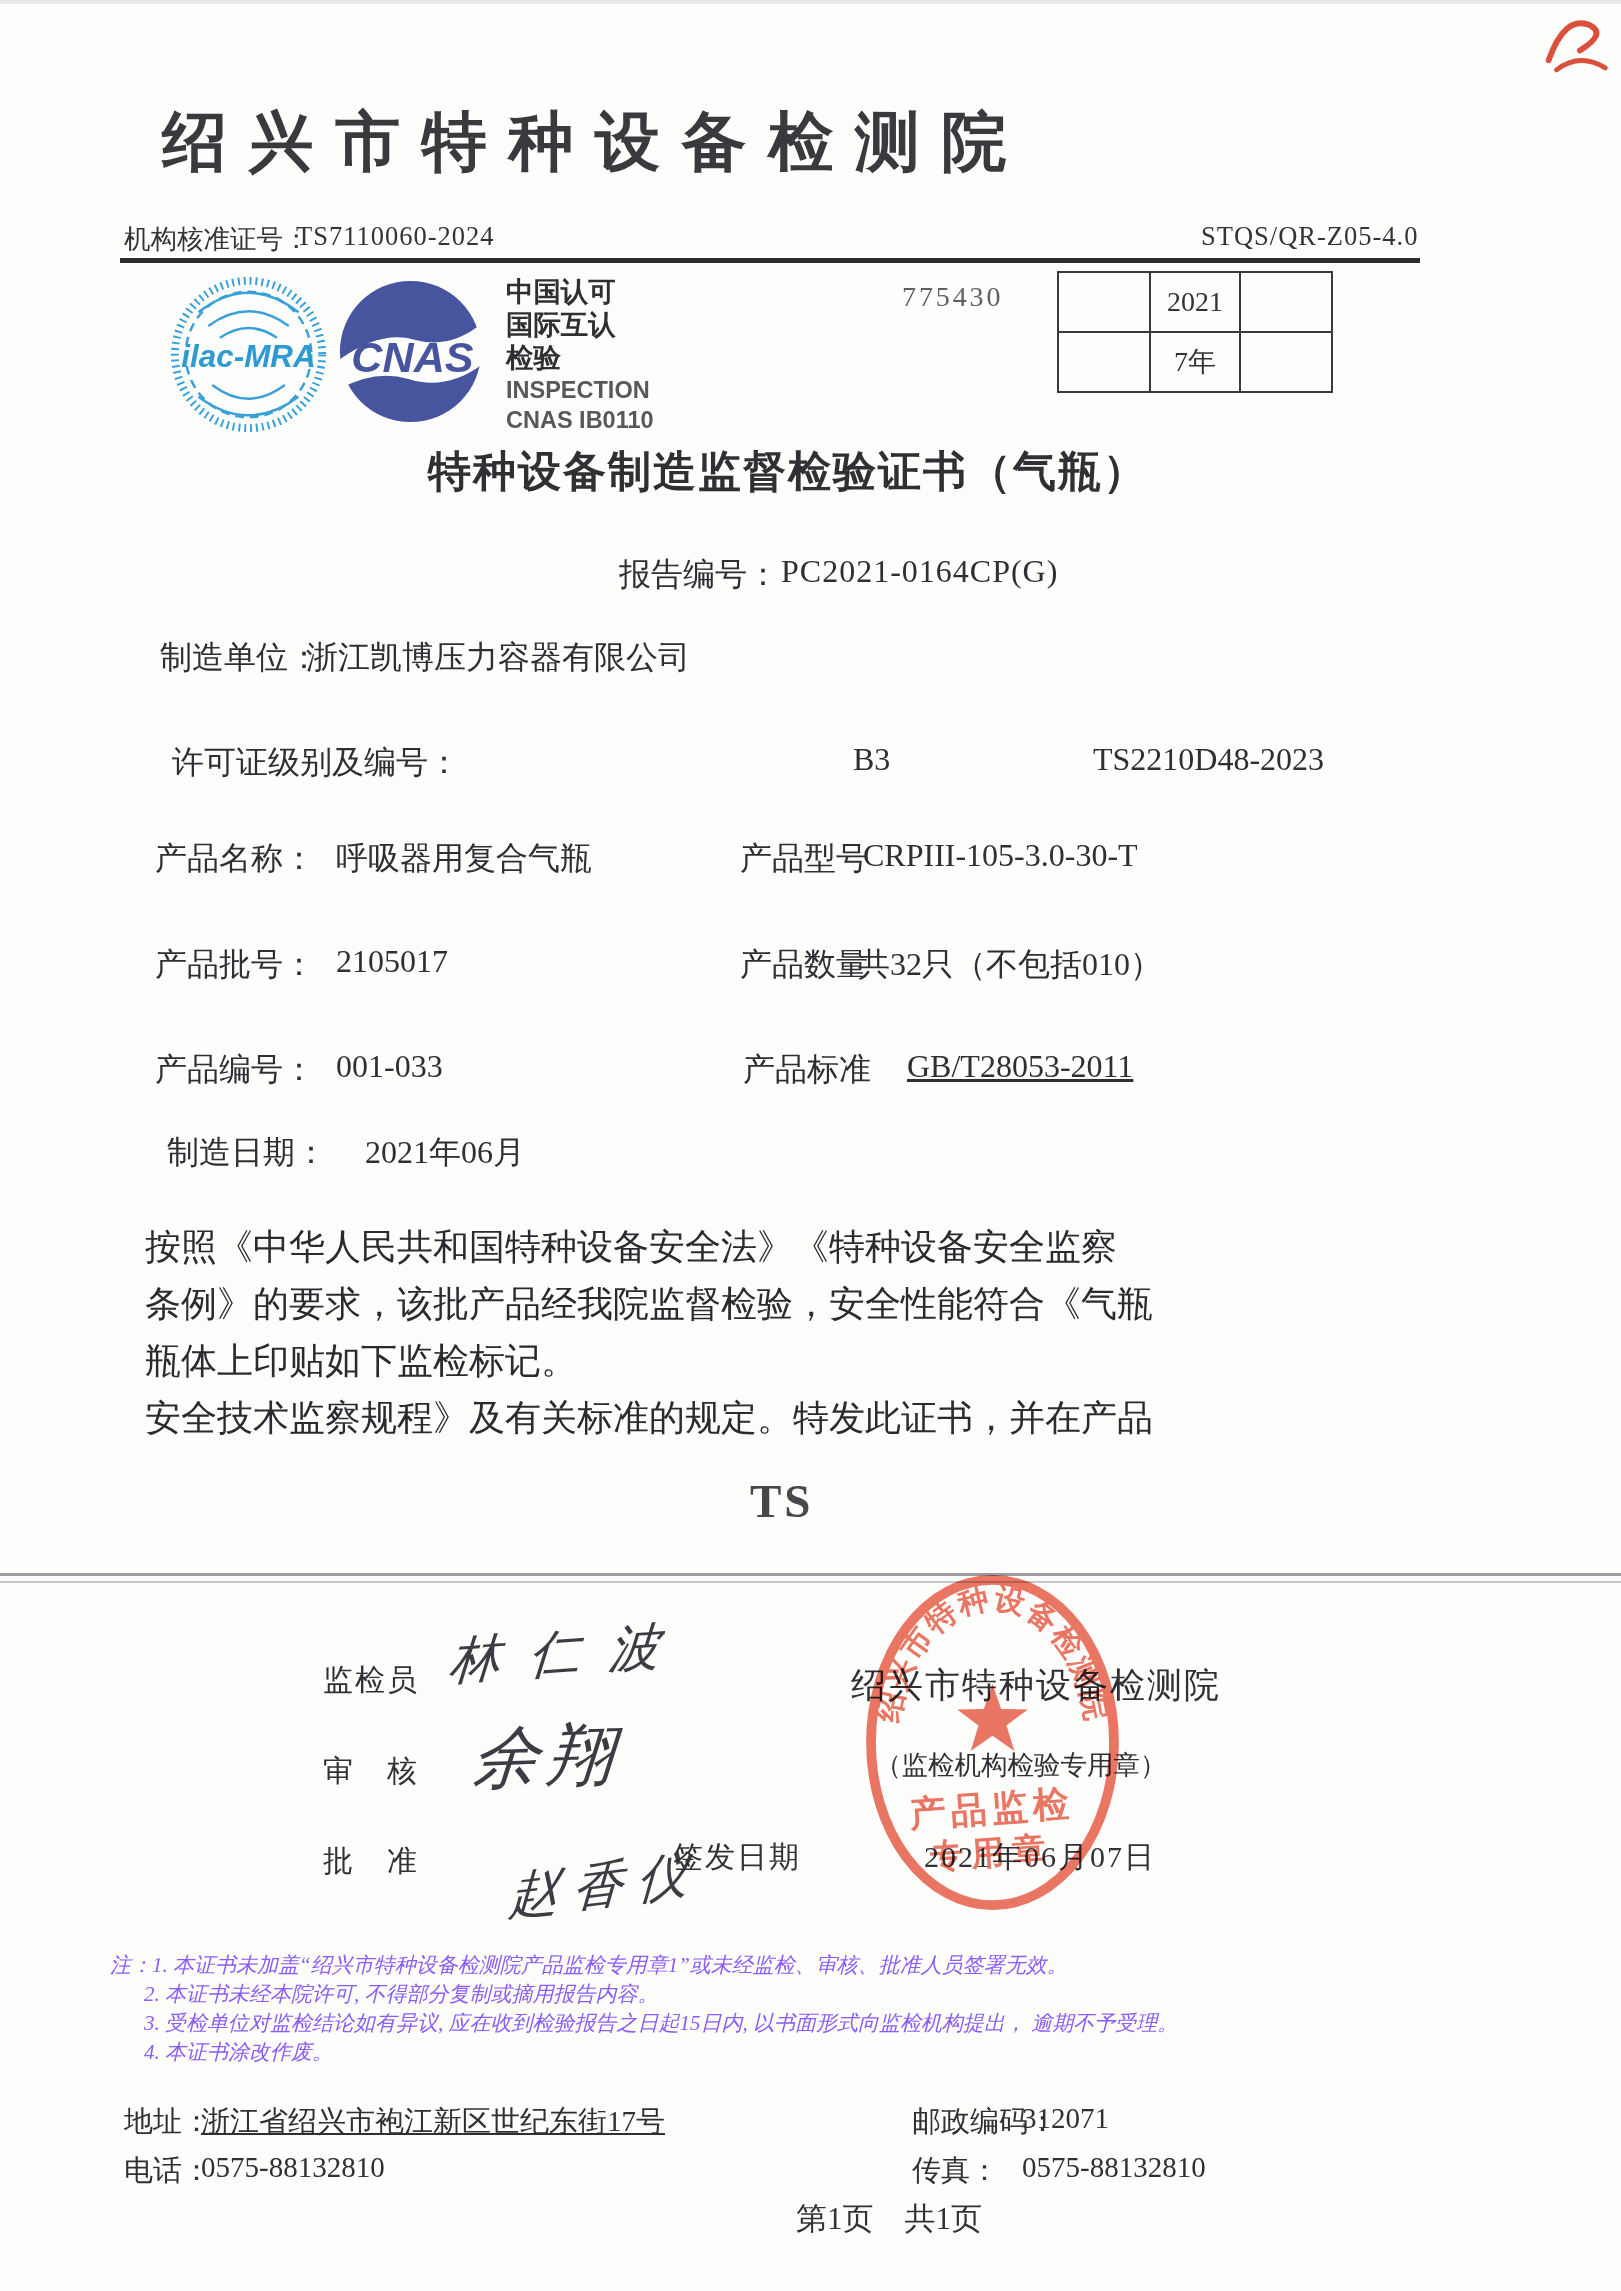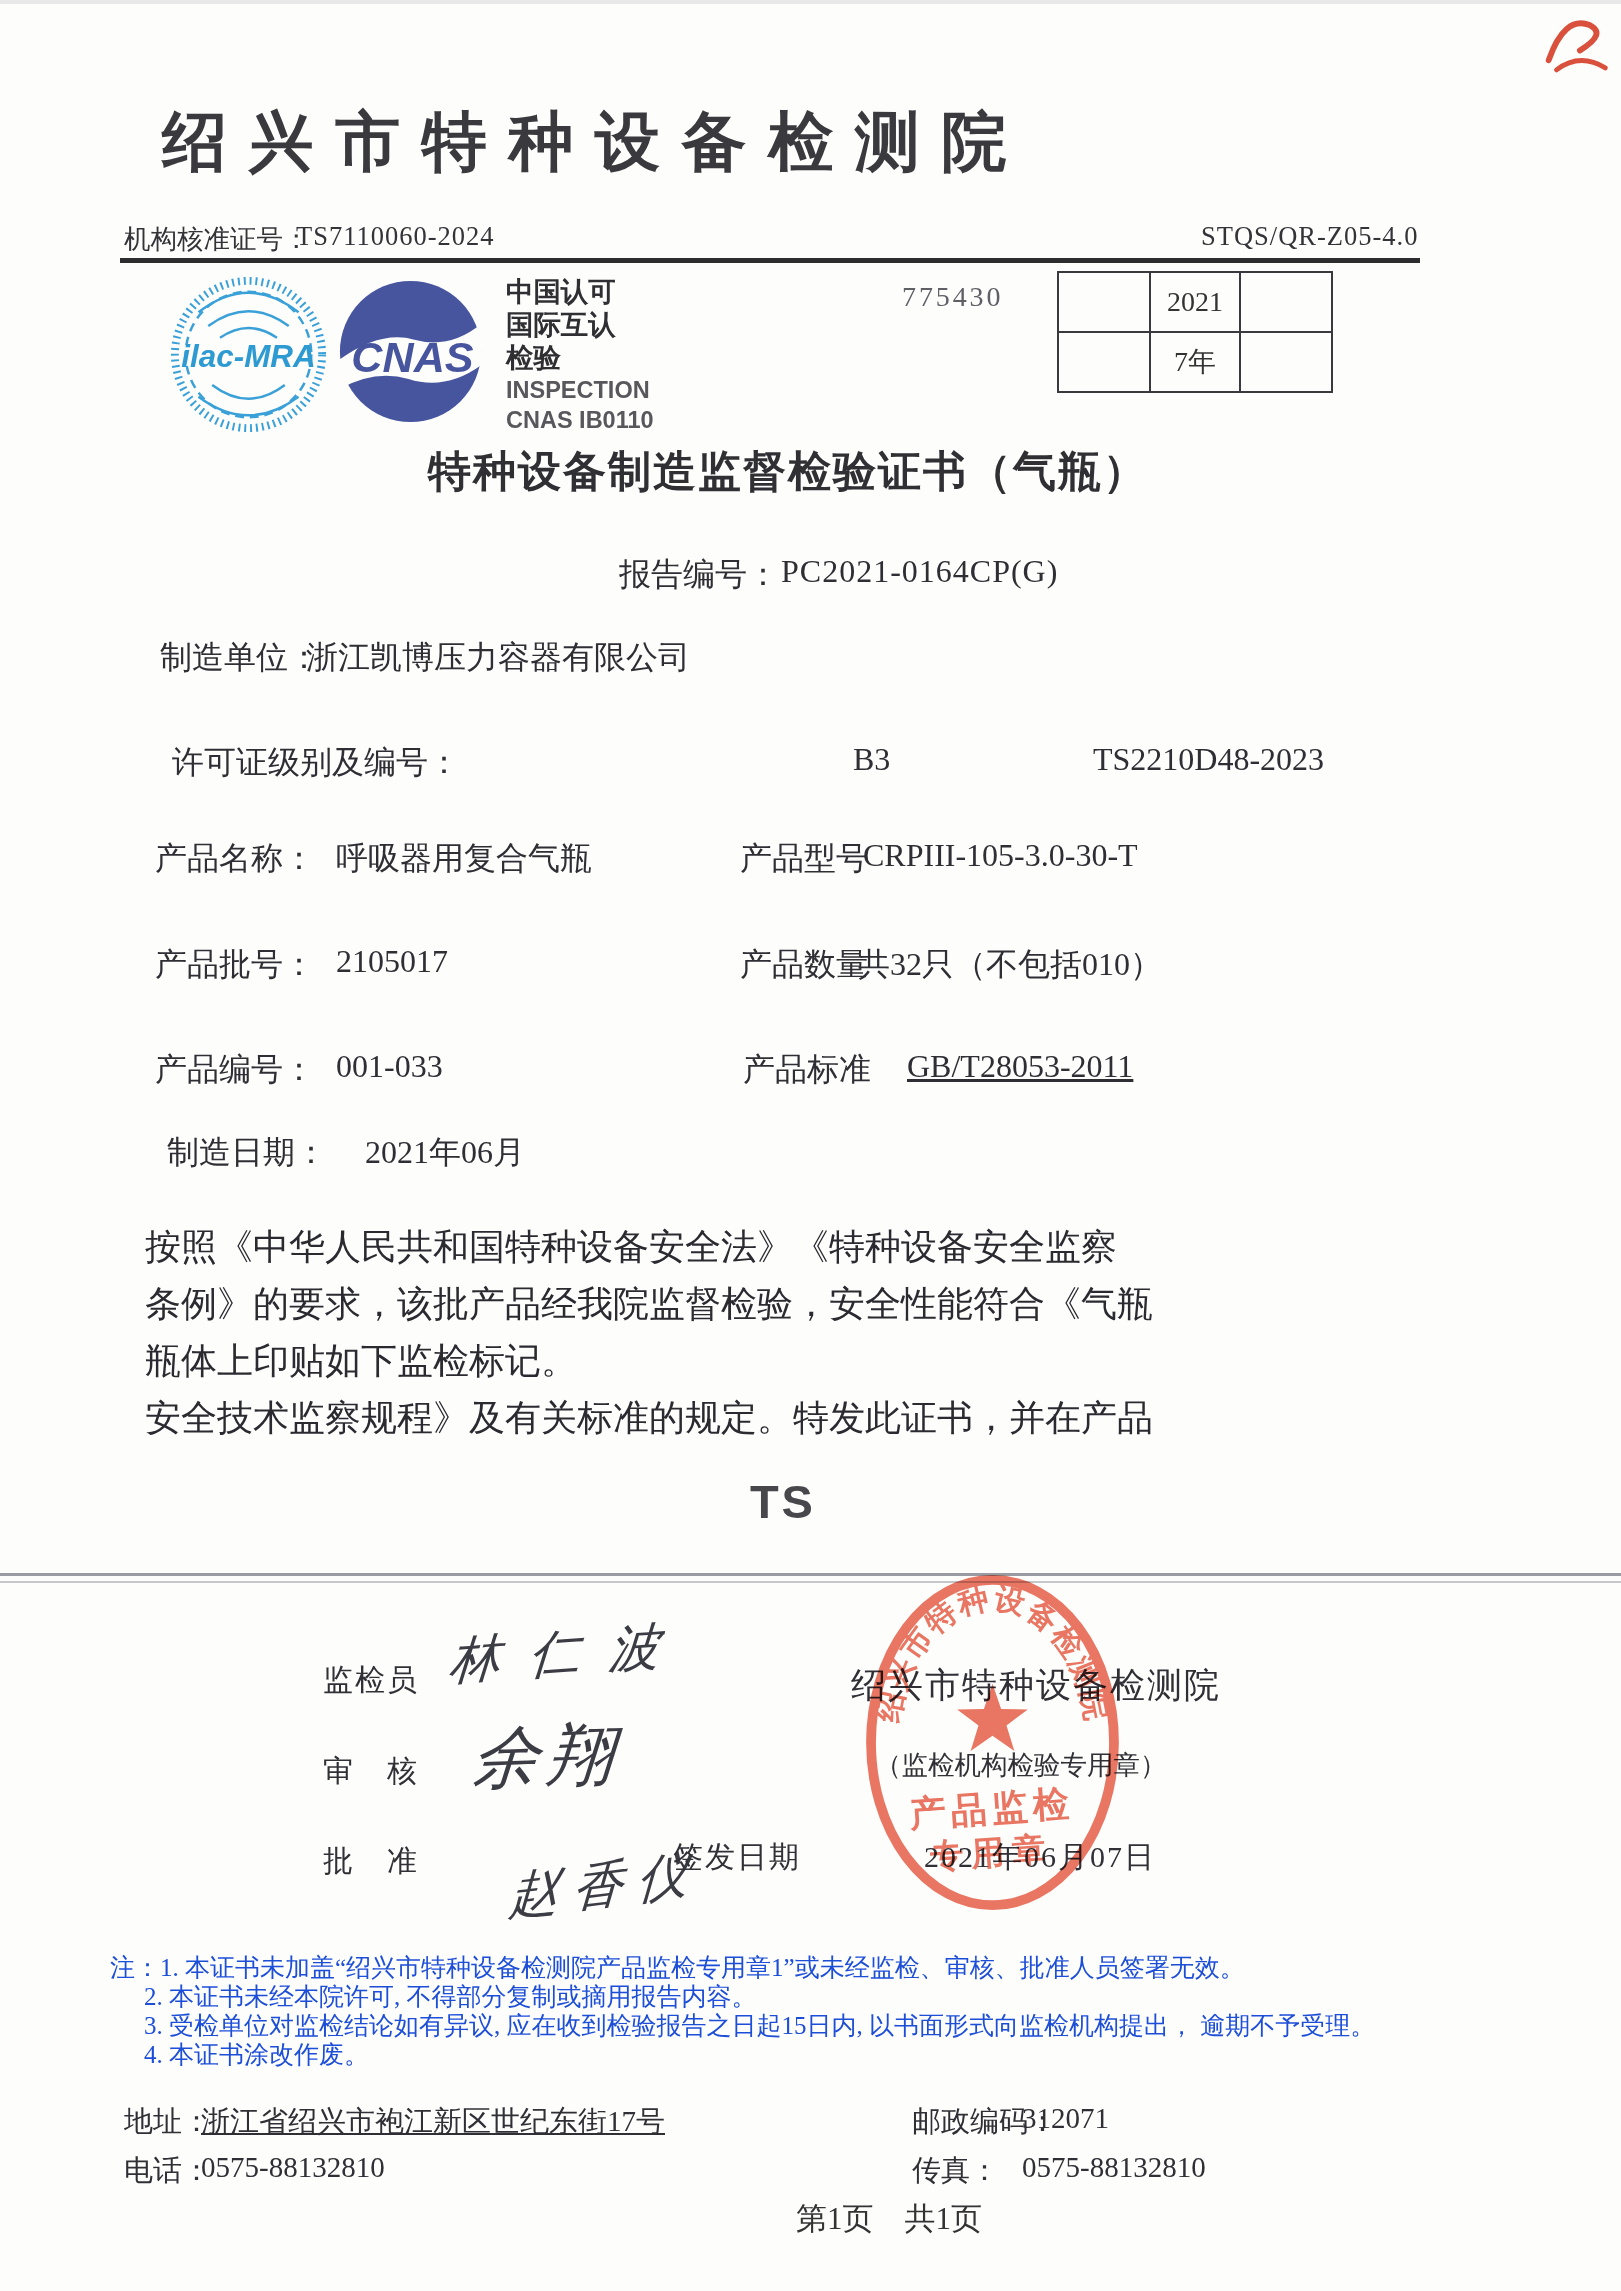--- a/index.html
+++ b/index.html
@@ -14,28 +14,28 @@
   .small-line{font-size:26.5px;color:#333338;}
   .rule-top{position:absolute;background:#2d2d30;height:4.9px;}
   .accr{font-size:27.4px;font-weight:bold;line-height:33px;color:#2f2f33;}
   .accr-en{font-family:"Liberation Sans","DejaVu Sans",sans-serif;font-size:23.5px;font-weight:bold;color:#57575c;line-height:30px;}
   .serial{font-size:28px;letter-spacing:2.9px;color:#5f5f66;}
   .ytable{position:absolute;border-collapse:collapse;}
   .ytable td{border:2.9px solid #3a3a3e;font-size:28px;text-align:center;color:#333;}
   .cert-title{font-size:43px;font-weight:bold;letter-spacing:2px;color:#303034;}
   .field{font-size:32px;color:#2e2e34;}
   .body-par{font-size:36px;line-height:57px;color:#2a2a30;}
-  .ts-mark{font-family:Liberation Sans, sans-serif;font-size:47px;font-weight:bold;color:#47474c;letter-spacing:2.9px;}
+  .ts-mark{font-family:Liberation Serif, serif;font-size:47px;font-weight:bold;color:#47474c;letter-spacing:2.9px;}
   .divider1{position:absolute;left:0;width:1621px;height:2.9px;background:#9a9aa2;}
   .divider2{position:absolute;left:0;width:1621px;height:2px;background:#c6c6cd;}
   .sig-label{font-size:30px;color:#303036;letter-spacing:2px;}
   .sig{position:absolute;white-space:nowrap;color:#3c3c44;font-style:italic;}
   .org-name2{font-size:35px;letter-spacing:2px;color:#2f2f35;}
   .seal-note{font-size:26.5px;color:#303036;}
-  .note-line{font-size:25px;color:#1d4ed8;}
+  .note-line{font-size:21px;color:#8b5cf6;font-style:italic;}
   .foot-line{font-size:29px;color:#2f2f35;}
   .page-info{font-size:31px;color:#333;}
   .stamp{position:absolute;mix-blend-mode:multiply;opacity:.88;}
 </style>
 </head>
 <body>
 
 <div class="page">
 
   <svg class="abs" style="left:1537px;top:4.9px;" width="78" height="74" viewBox="0 0 80 75">

